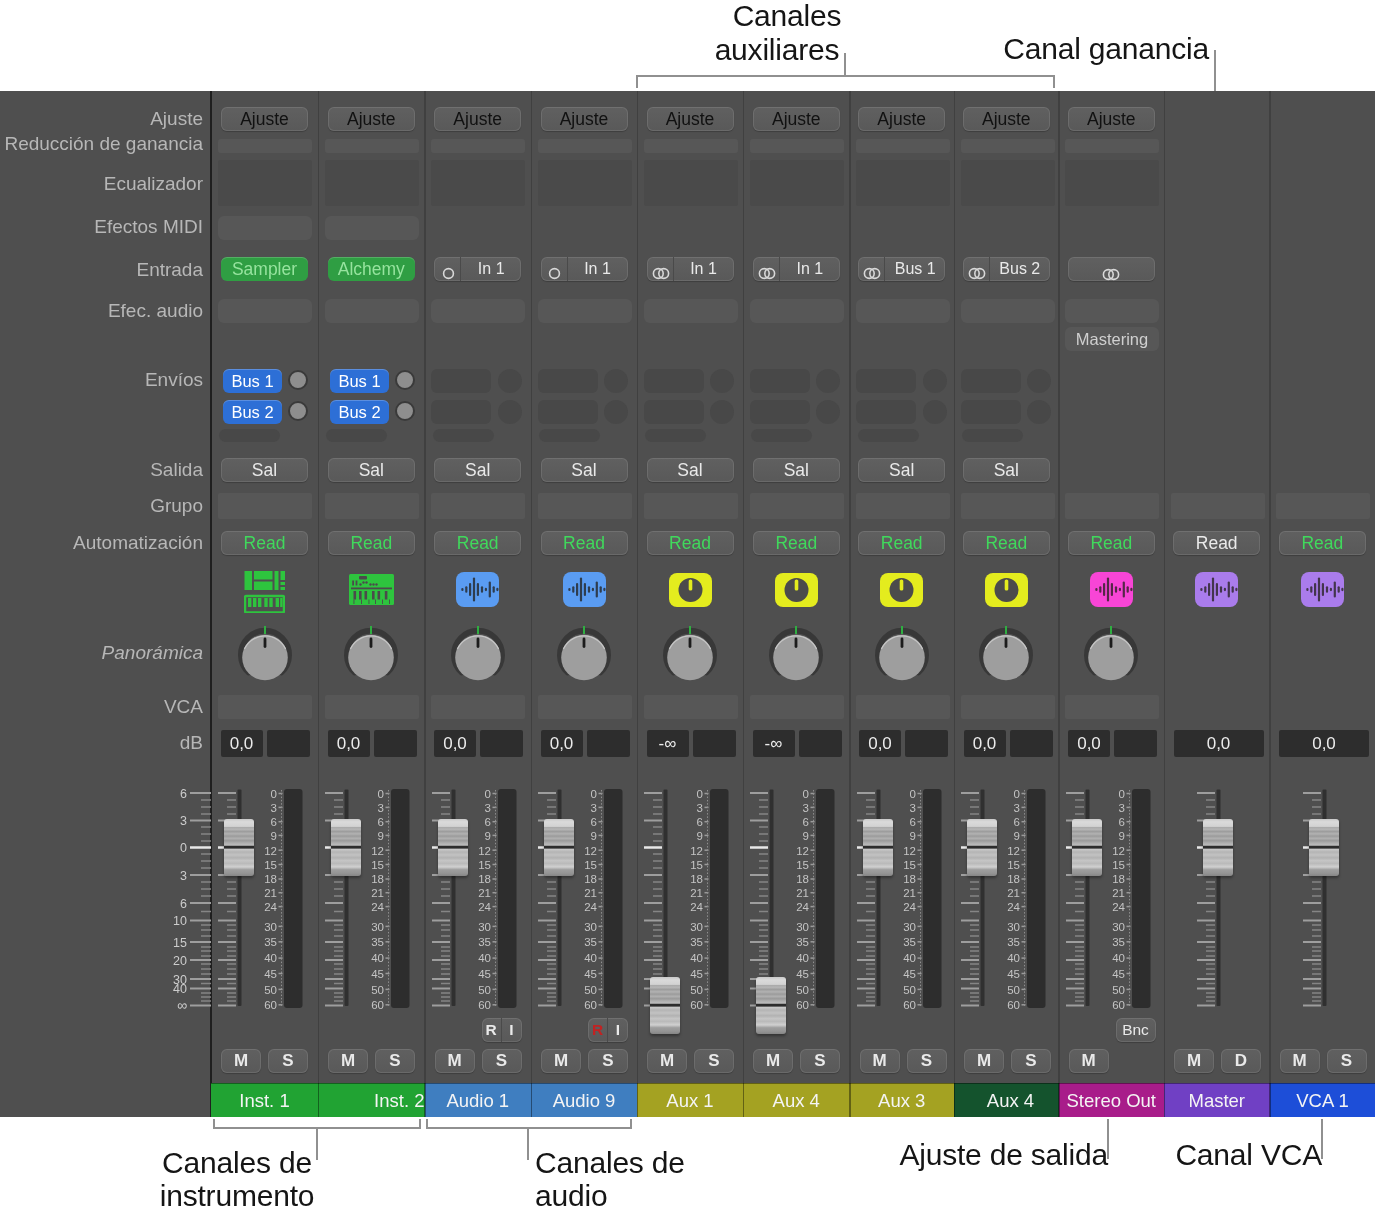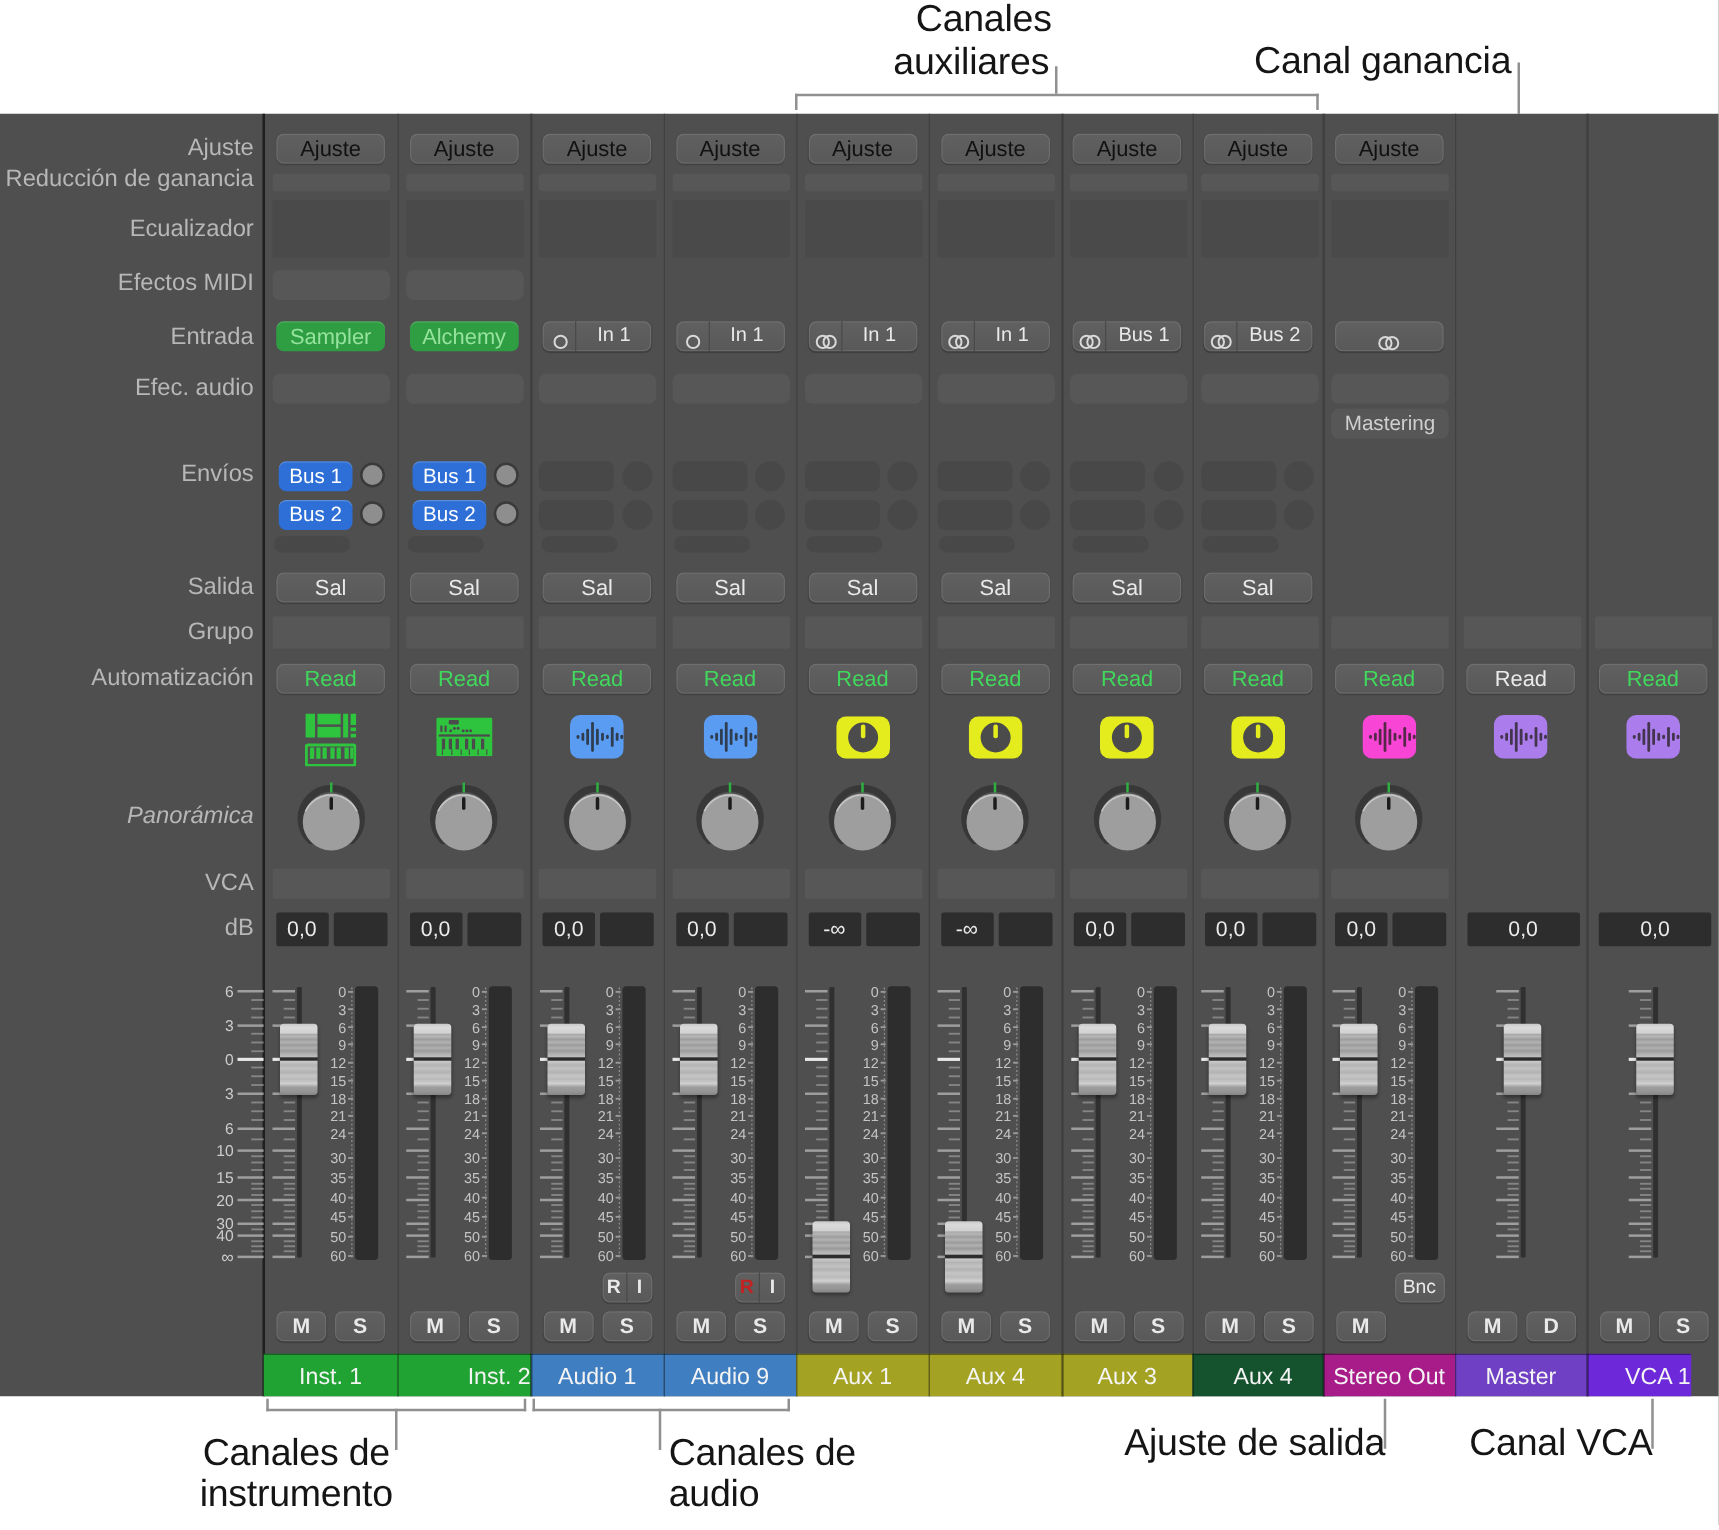--- a/index.html
+++ b/index.html
@@ -1284,14 +1284,14 @@
       <rect x="42" y="191.25" width="9" height="1.5" fill="#858585"></rect>
       <rect x="42" y="200.75" width="9" height="1.5" fill="#858585"></rect>
       <rect x="42" y="210.25" width="9" height="1.5" fill="#858585"></rect>
       <rect x="42" y="214.25" width="9" height="1.5" fill="#858585"></rect>
       <rect x="42" y="218.25" width="9" height="1.5" fill="#858585"></rect>
       <rect x="52.5" y="7.5" width="4" height="216.5" rx="1" fill="#303030"></rect>
     </svg>
 <div class="cap" style="left:1308.5px;top:728px;"></div>
 <div class="btn" style="left:1279.5px;top:958px;width:40px;font-weight:700;font-size:17px;">M</div>
 <div class="btn" style="left:1326.5px;top:958px;width:40px;font-weight:700;font-size:17px;">S</div>
-<div class="name" style="left:1269.5px;top:992px;width:83px;background:#6d28d9;border-top:1.5px solid rgba(0,0,0,.4);text-align:right;">VCA 1</div>
+<div class="name" style="left:1269.5px;top:992px;width:106px;background:#1d4ed8;border-top:1.5px solid rgba(0,0,0,.4);">VCA 1</div>
 <div class="abs" style="left:1269.0px;top:992px;width:1.5px;height:34px;background:rgba(0,0,0,.4);"></div>
 </div>
 </body></html>

